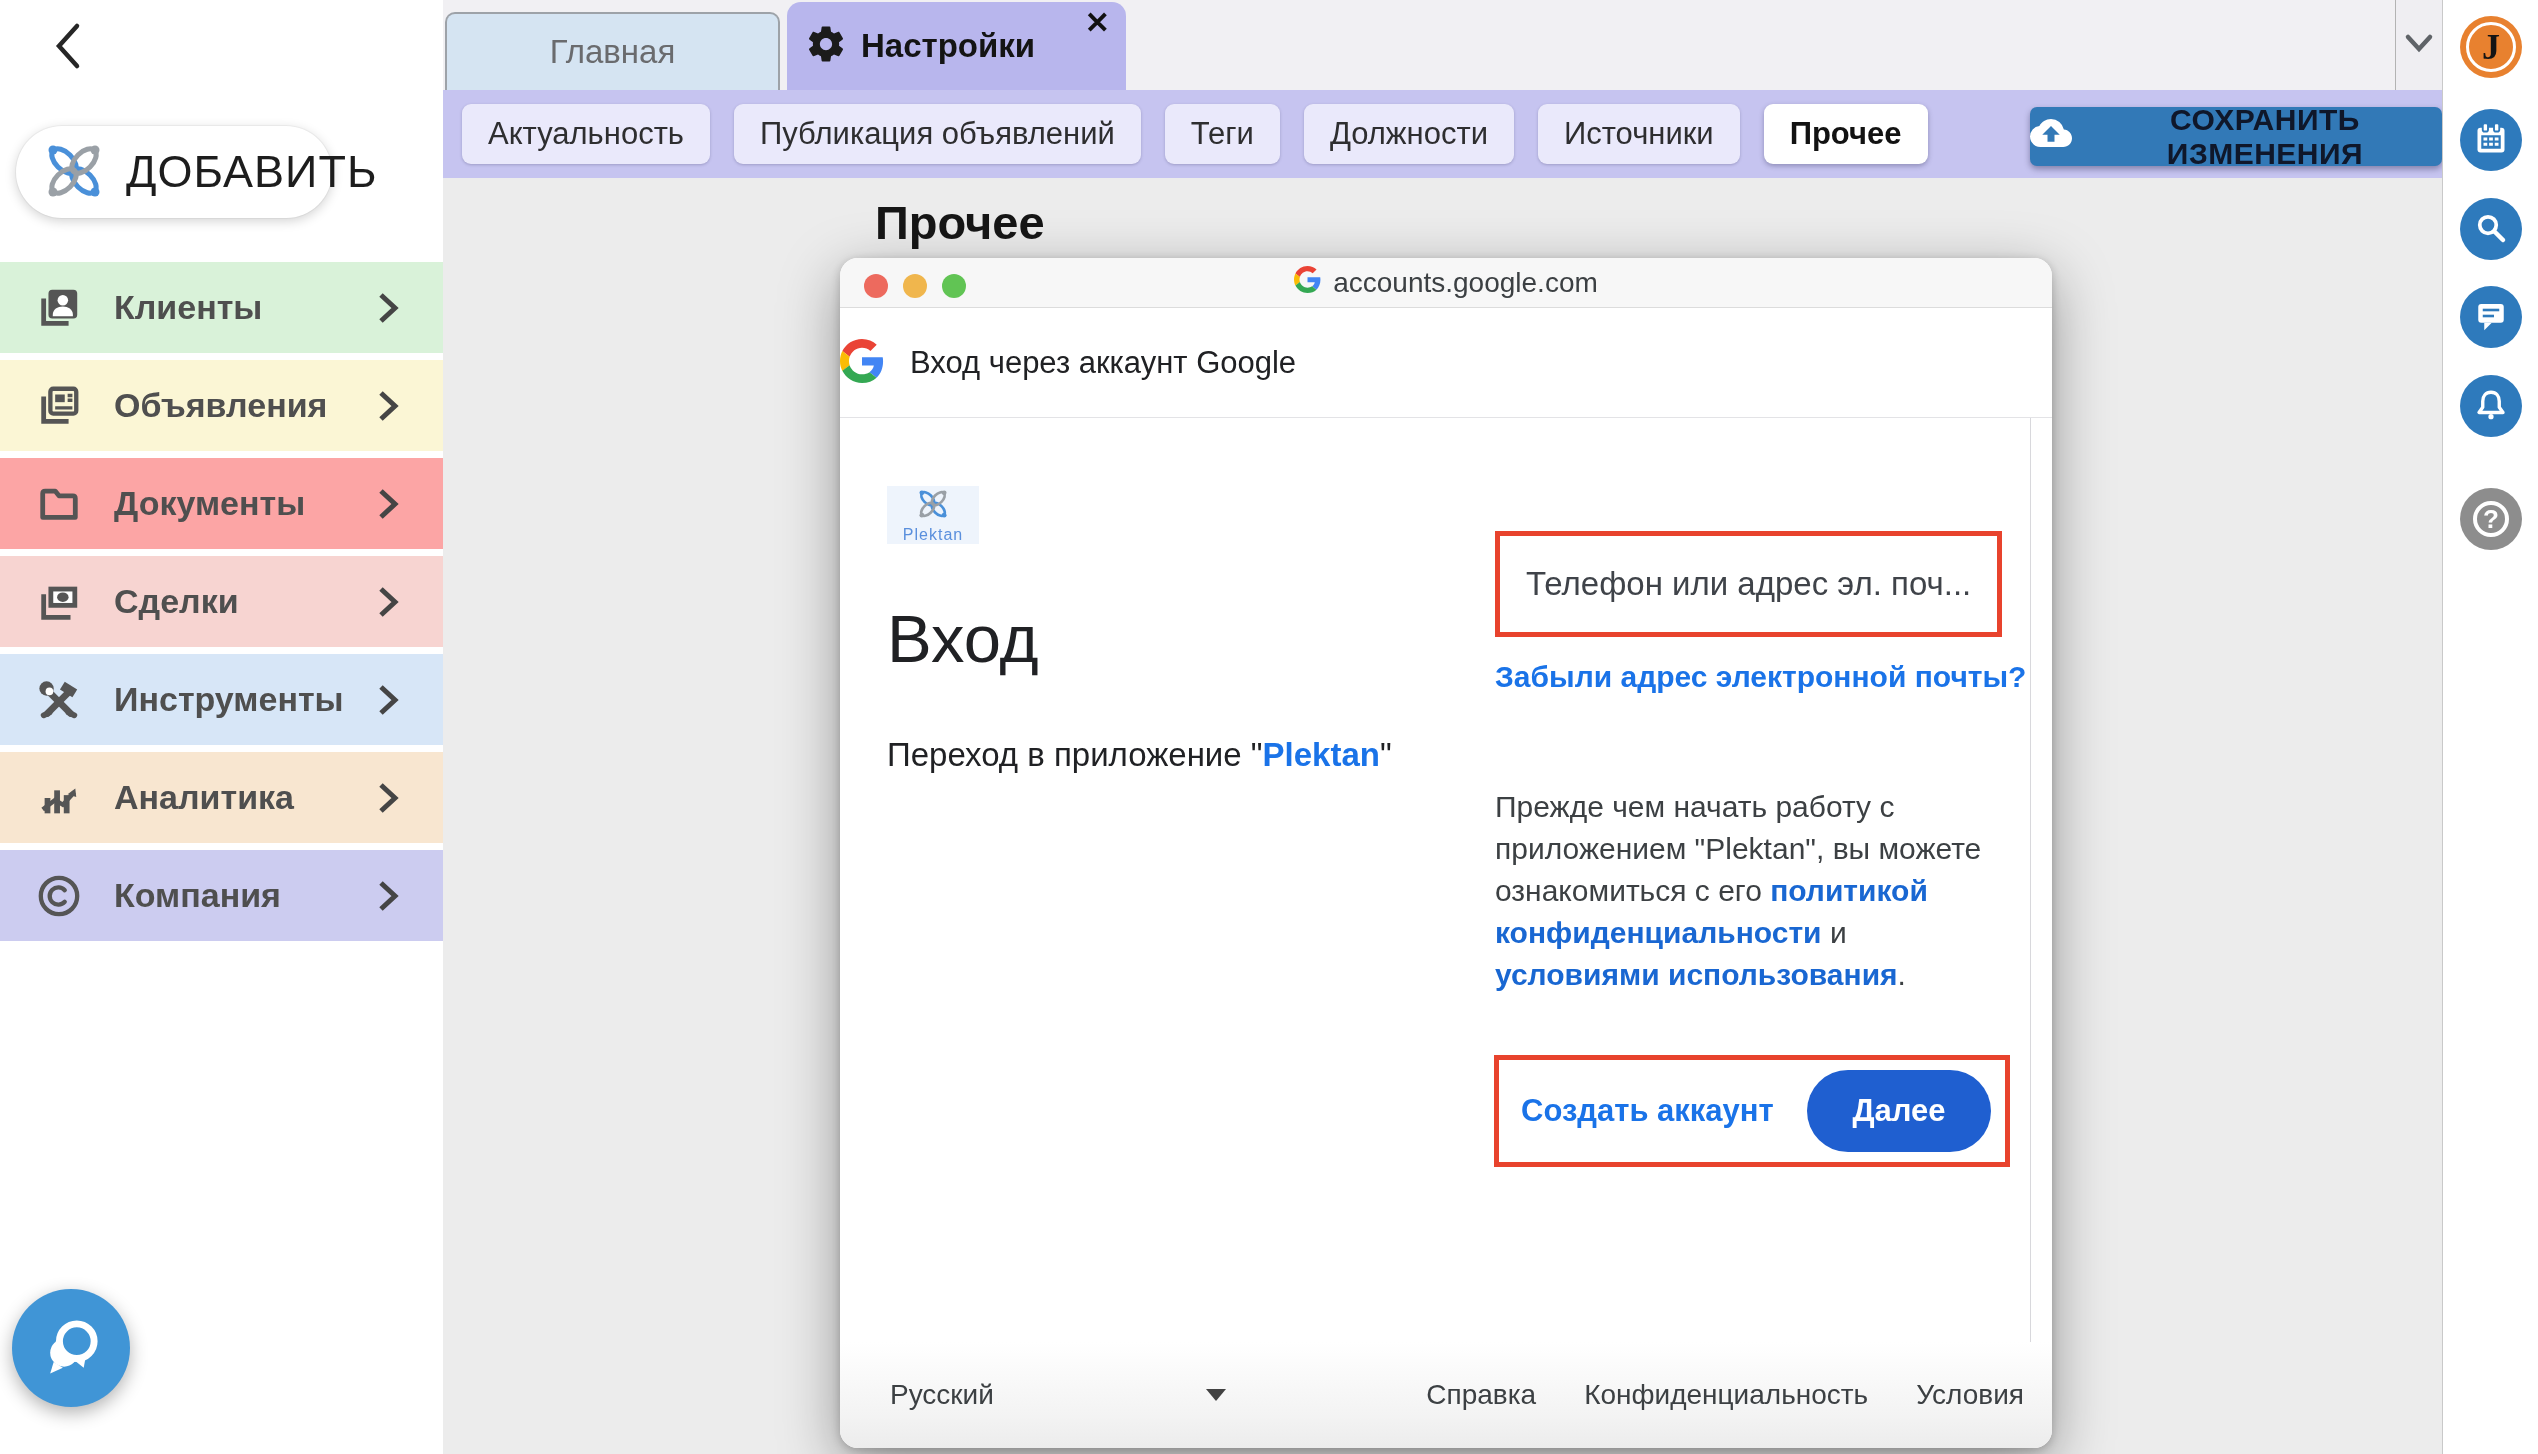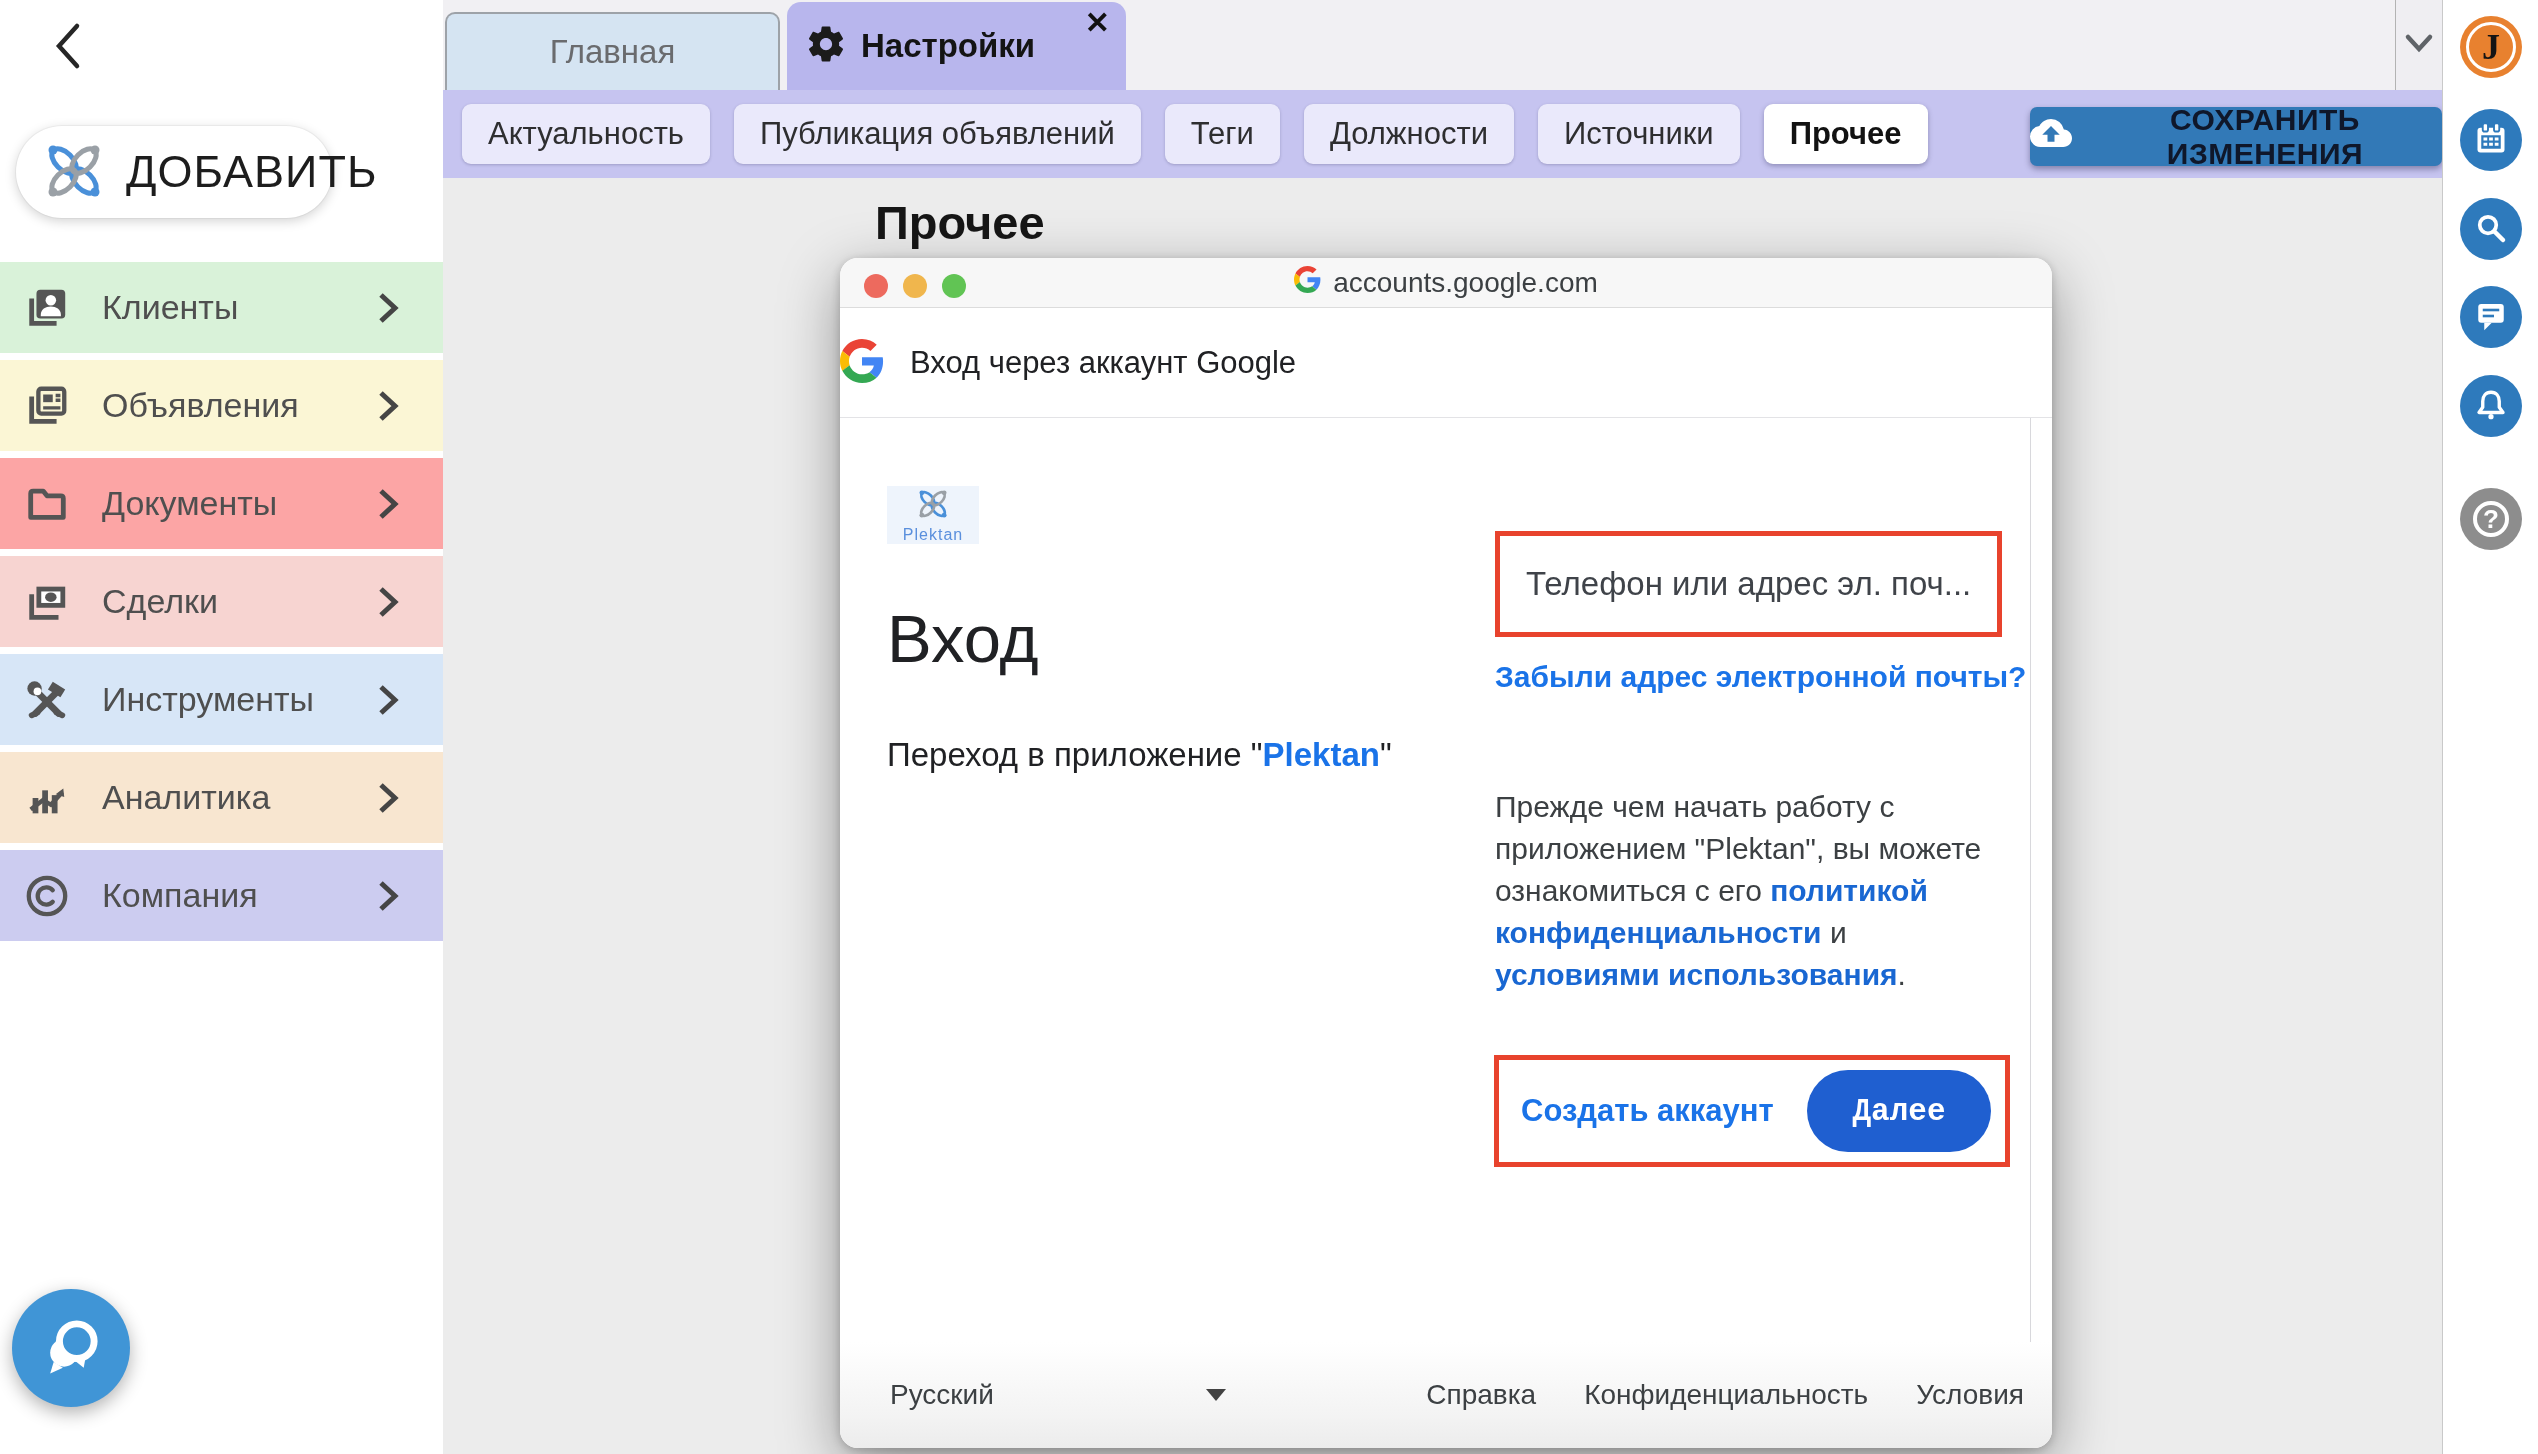--- a/index.html
+++ b/index.html
@@ -8,21 +8,21 @@
   #root { position:relative; width:2538px; height:1454px; background:#ffffff; overflow:hidden; }
 
   
   .sidebar { position:absolute; left:0; top:0; width:443px; height:100%; background:#ffffff; z-index:2; }
   .back-btn { position:absolute; left:50px; top:22px; width:36px; height:50px; cursor:pointer; background:none; border:none; }
   .add-pill { position:absolute; left:16px; top:126px; width:316px; height:92px; background:#ffffff; border:none;
               border-radius:46px; box-shadow:0 3px 12px rgba(0,0,0,0.18), 0 0 0 1px rgba(0,0,0,0.04);
               display:flex; align-items:center; padding-left:26px; cursor:pointer; }
   .add-pill .add-label { font-size:45px; color:#1d1d1d; letter-spacing:1px; margin-left:20px; }
   .side-menu { position:absolute; left:0; top:262px; width:443px; }
-  .side-item { width:443px; height:91px; margin-bottom:7px; display:flex; align-items:center; padding:0 44px 0 24px; cursor:pointer; }
+  .side-item { width:443px; height:91px; margin-bottom:7px; display:flex; align-items:center; padding:0 44px 0 36px; cursor:pointer;font-weight:bold; }
   .side-item .s-icon { width:46px; height:46px; flex:0 0 46px; }
   .side-item .s-label { font-size:34px; color:#4f4f4f; margin-left:32px; flex:1; }
   .side-item .s-chevron { width:22px; height:34px; }
 
   
   .workspace { position:absolute; left:443px; top:0; width:1999px; height:100%; }
   .tabbar { position:absolute; left:0; top:0; width:100%; height:90px; background:#f1f0f3; }
   .tab-home { position:absolute; left:2px; bottom:0; width:335px; height:78px; background:#d5e4f2;
               border:2px solid #9da2a8; border-bottom:none; border-radius:10px 10px 0 0;
               display:flex; align-items:center; justify-content:center; cursor:pointer; }
@@ -91,21 +91,21 @@
   .email-box input { width:100%; height:100%; border:none; outline:none; font-size:33px; font-family:inherit;
                      padding-left:26px; color:#202124; background:transparent; }
   .email-box input::placeholder { color:#3f4349; opacity:1; }
   .forgot-link { position:absolute; left:655px; top:402px; font-size:30px; font-weight:bold; color:#1a73e8; text-decoration:none; cursor:pointer; }
   .disclaimer { position:absolute; left:655px; top:528px; width:514px; font-size:30px; line-height:42px; color:#3c4043; }
   .disclaimer .d-link { color:#1967d2; font-weight:bold; cursor:pointer; }
   .actions-box { position:absolute; left:654px; top:797px; width:516px; height:112px; background:#ffffff;
                  display:flex; align-items:center; justify-content:space-between; padding:0 14px 0 22px; }
   .create-link { font-size:31px; font-weight:bold; color:#1a73e8; text-decoration:none; cursor:pointer; }
   .next-btn { width:184px; height:82px; border:none; border-radius:42px; background:#1f5fd0; color:#ffffff;
-              font-size:31px; font-weight:bold; font-family:Liberation Mono, monospace; cursor:pointer; }
+              font-size:31px; font-weight:bold; font-family:Liberation Sans, sans-serif; cursor:pointer; }
 
   .mfooter { position:absolute; left:0; bottom:0; width:100%; height:106px; border-radius:0 0 18px 18px;
              background:linear-gradient(180deg, #ffffff 0%, #f3f3f3 70%, #ececec 100%);
              display:flex; align-items:center; justify-content:space-between; padding:0 28px 0 50px; }
   .lang-select { display:flex; align-items:center; font-size:28px; color:#3c4043; cursor:pointer; background:none; border:none; font-family:inherit; }
   .lang-caret { width:0; height:0; border-left:10px solid transparent; border-right:10px solid transparent;
                 border-top:12px solid #424242; margin-left:212px; }
   .mfooter-links { display:flex; gap:48px; }
   .mfooter-links a { font-size:28px; color:#3c4043; text-decoration:none; cursor:pointer; }
 </style>

